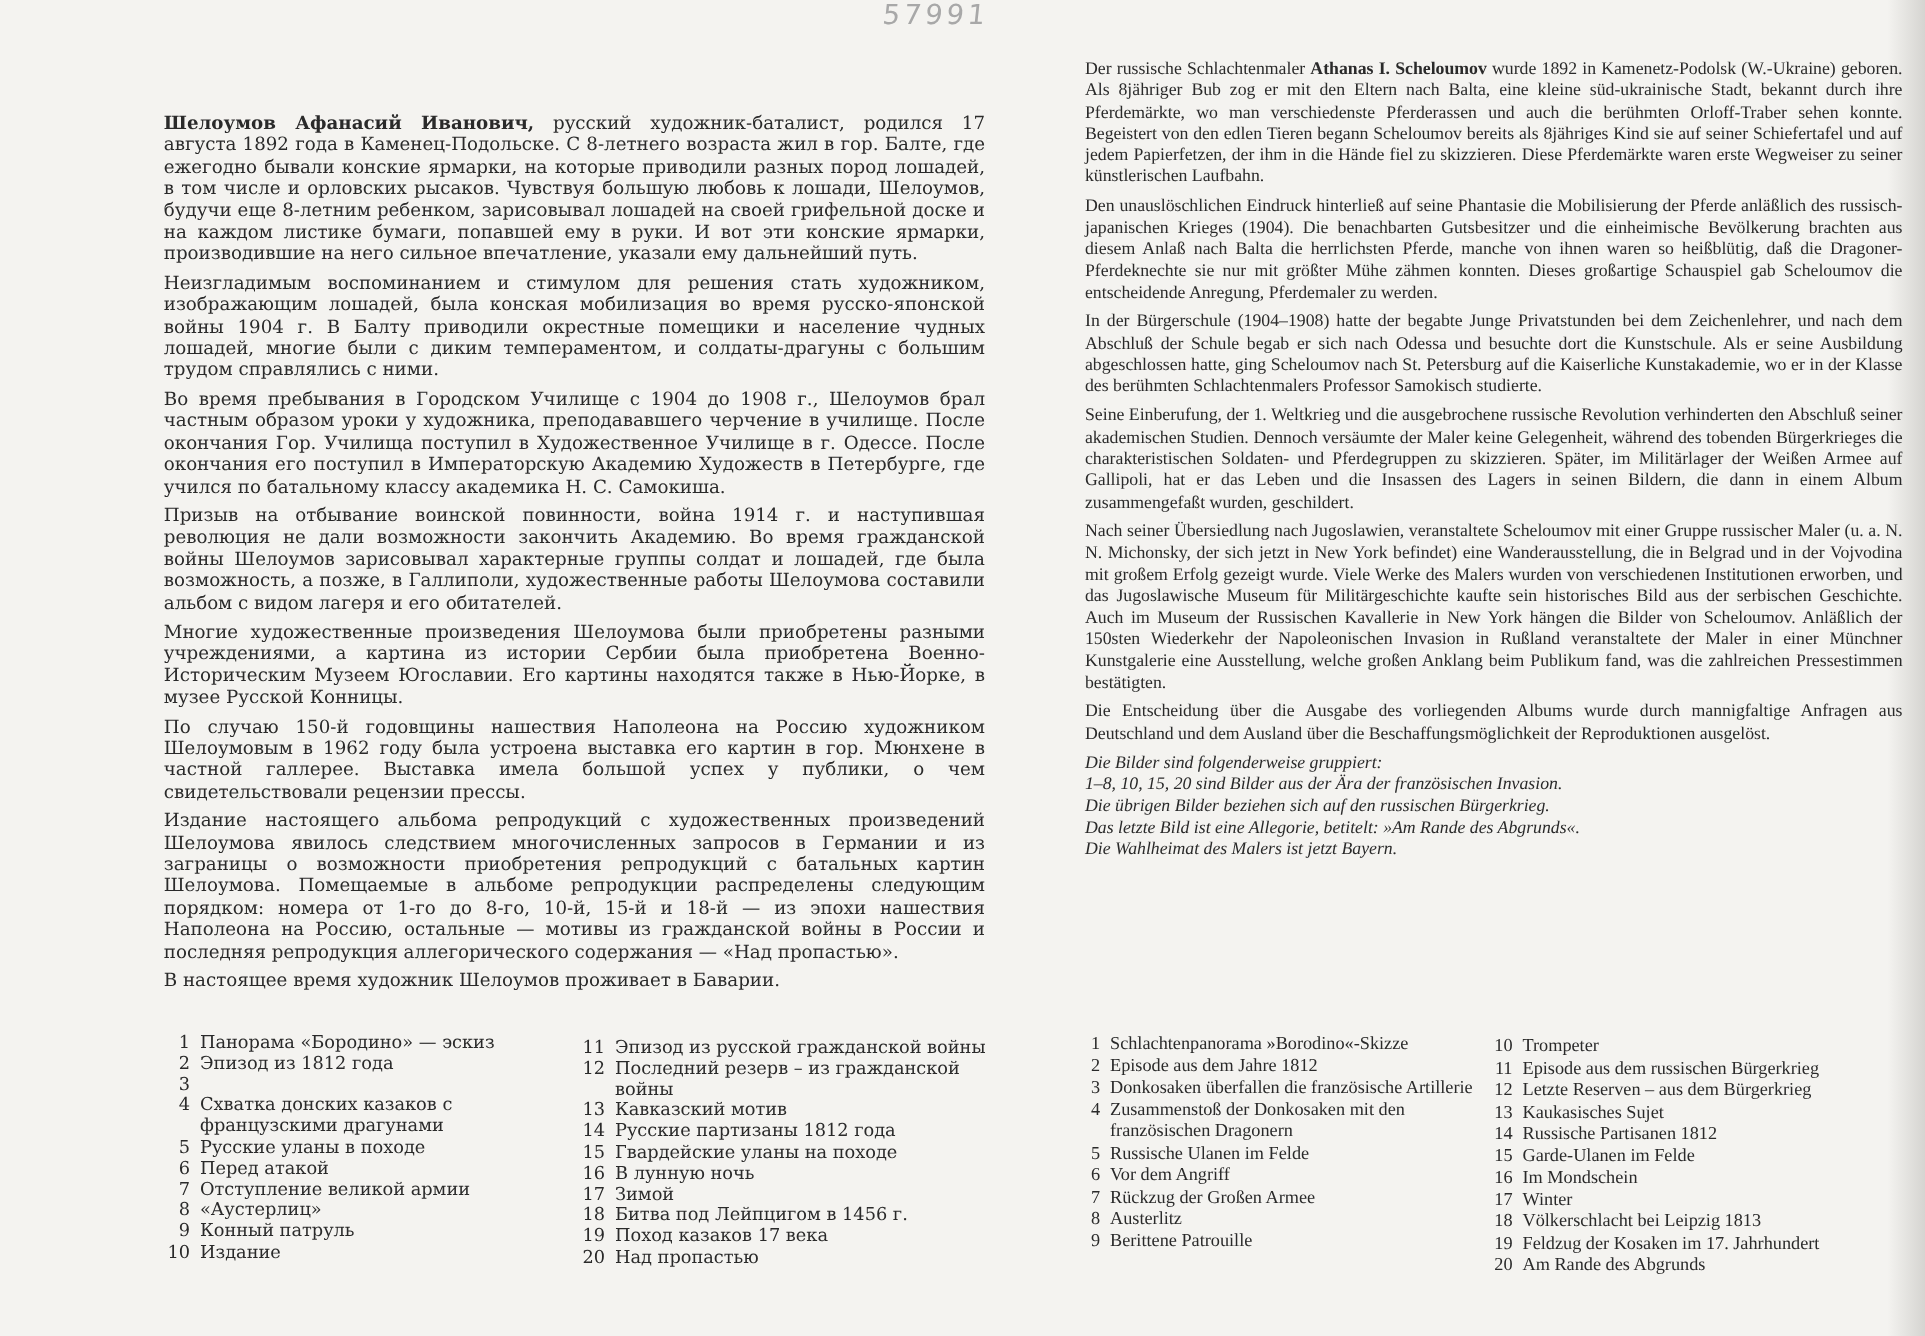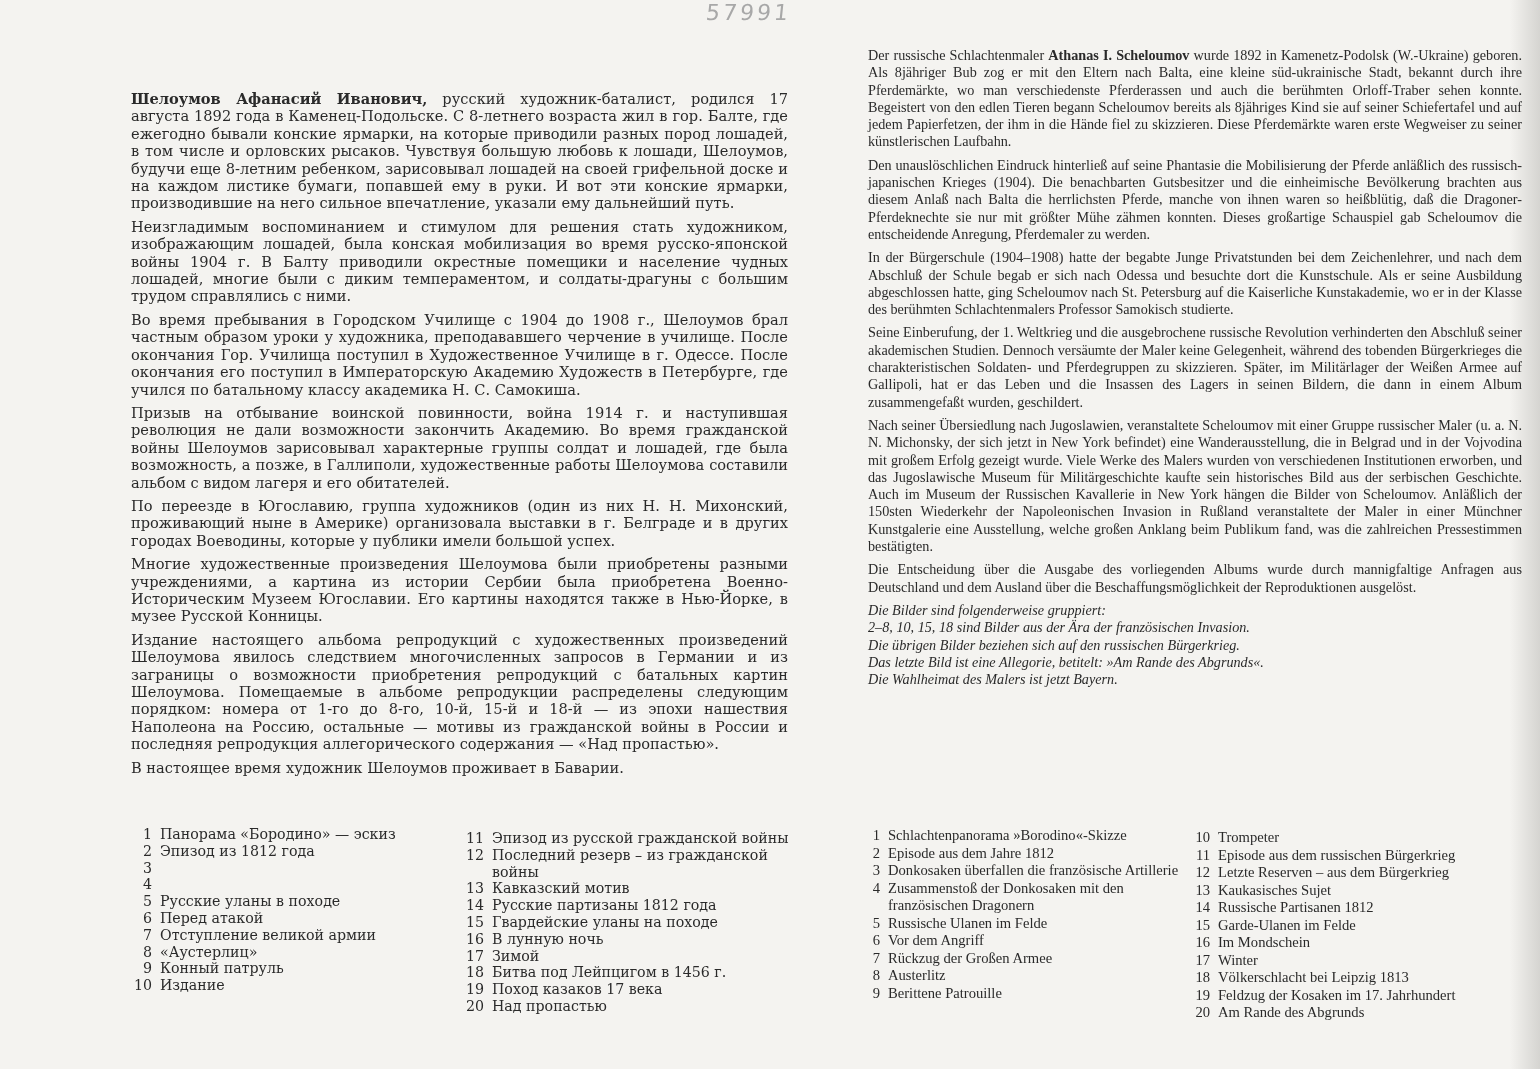--- a/index.html
+++ b/index.html
@@ -43,40 +43,41 @@
 <body>
 
 <div class="page-shadow"></div>
 <div class="handwritten">57991</div>
 
 <div class="col ru-col">
   <p><b>Шелоумов Афанасий Иванович,</b><span> русский художник-баталист, родился 17 августа 1892 года в Каменец-Подольске. С 8-летнего возраста жил в гор. Балте, где ежегодно бывали конские ярмарки, на которые приводили разных пород лошадей, в том числе и орловских рысаков. Чувствуя большую любовь к лошади, Шелоумов, будучи еще 8-летним ребенком, зарисовывал лошадей на своей грифельной доске и на каждом листике бумаги, попавшей ему в руки. И вот эти конские ярмарки, производившие на него сильное впечатление, указали ему дальнейший путь.</span></p>
   <p>Неизгладимым воспоминанием и стимулом для решения стать художником, изображающим лошадей, была конская мобилизация во время русско-японской войны 1904 г. В Балту приводили окрестные помещики и население чудных лошадей, многие были с диким темпераментом, и солдаты-драгуны с большим трудом справлялись с ними.</p>
   <p>Во время пребывания в Городском Училище с 1904 до 1908 г., Шелоумов брал частным образом уроки у художника, преподававшего черчение в училище. После окончания Гор. Училища поступил в Художественное Училище в г. Одессе. После окончания его поступил в Императорскую Академию Художеств в Петербурге, где учился по батальному классу академика Н. С. Самокиша.</p>
   <p>Призыв на отбывание воинской повинности, война 1914 г. и наступившая революция не дали возможности закончить Академию. Во время гражданской войны Шелоумов зарисовывал характерные группы солдат и лошадей, где была возможность, а позже, в Галлиполи, художественные работы Шелоумова составили альбом с видом лагеря и его обитателей.</p>
-  <p>По переезде в Югославию, группа художников (один из них Н. Н. Михонский, проживающий ныне в Америке) организовала выставки в г. Белграде и в других городах Воеводины, которые у публики имели большой успех.</p>
   <p>Многие художественные произведения Шелоумова были приобретены разными учреждениями, а картина из истории Сербии была приобретена Военно-Историческим Музеем Югославии. Его картины находятся также в Нью-Йорке, в музее Русской Конницы.</p>
+  <p>По случаю 150-й годовщины нашествия Наполеона на Россию художником Шелоумовым в 1962 году была устроена выставка его картин в гор. Мюнхене в частной галлерее. Выставка имела большой успех у публики, о чем свидетельствовали рецензии прессы.</p>
   <p>Издание настоящего альбома репродукций с художественных произведений Шелоумова явилось следствием многочисленных запросов в Германии и из заграницы о возможности приобретения репродукций с батальных картин Шелоумова. Помещаемые в альбоме репродукции распределены следующим порядком: номера от 1-го до 8-го, 10-й, 15-й и 18-й — из эпохи нашествия Наполеона на Россию, остальные — мотивы из гражданской войны в России и последняя репродукция аллегорического содержания — «Над пропастью».</p>
   <p>В настоящее время художник Шелоумов проживает в Баварии.</p>
 </div>
 
 <div class="list ru-list-a">
     <div class="item">
       <span class="num">1</span>
       <span class="txt">Панорама «Бородино» — эскиз</span>
     </div>
     <div class="item">
       <span class="num">2</span>
       <span class="txt">Эпизод из 1812 года</span>
     </div>
     <div class="item">
       <span class="num">3</span>
     </div>
     <div class="item">
       <span class="num">4</span>
+      <span class="txt">Схватка донских казаков с французскими драгунами</span>
     </div>
     <div class="item">
       <span class="num">5</span>
       <span class="txt">Русские уланы в походе</span>
     </div>
     <div class="item">
       <span class="num">6</span>
       <span class="txt">Перед атакой</span>
     </div>
     <div class="item">
@@ -140,21 +141,21 @@
   </div>
 
 <div class="col de-col">
   <p><span>Der russische Schlachtenmaler </span><b>Athanas I. Scheloumov</b><span> wurde 1892 in Kamenetz-Podolsk (W.-Ukraine) geboren. Als 8jähriger Bub zog er mit den Eltern nach Balta, eine kleine süd-ukrainische Stadt, bekannt durch ihre Pferdemärkte, wo man verschiedenste Pferderassen und auch die berühmten Orloff-Traber sehen konnte. Begeistert von den edlen Tieren begann Scheloumov bereits als 8jähriges Kind sie auf seiner Schiefertafel und auf jedem Papierfetzen, der ihm in die Hände fiel zu skizzieren. Diese Pferdemärkte waren erste Wegweiser zu seiner künstlerischen Laufbahn.</span></p>
   <p>Den unauslöschlichen Eindruck hinterließ auf seine Phantasie die Mobilisierung der Pferde anläßlich des russisch-japanischen Krieges (1904). Die benachbarten Gutsbesitzer und die einheimische Bevölkerung brachten aus diesem Anlaß nach Balta die herrlichsten Pferde, manche von ihnen waren so heißblütig, daß die Dragoner-Pferdeknechte sie nur mit größter Mühe zähmen konnten. Dieses großartige Schauspiel gab Scheloumov die entscheidende Anregung, Pferdemaler zu werden.</p>
   <p>In der Bürgerschule (1904–1908) hatte der begabte Junge Privatstunden bei dem Zeichenlehrer, und nach dem Abschluß der Schule begab er sich nach Odessa und besuchte dort die Kunstschule. Als er seine Ausbildung abgeschlossen hatte, ging Scheloumov nach St. Petersburg auf die Kaiserliche Kunstakademie, wo er in der Klasse des berühmten Schlachtenmalers Professor Samokisch studierte.</p>
   <p>Seine Einberufung, der 1. Weltkrieg und die ausgebrochene russische Revolution verhinderten den Abschluß seiner akademischen Studien. Dennoch versäumte der Maler keine Gelegenheit, während des tobenden Bürgerkrieges die charakteristischen Soldaten- und Pferdegruppen zu skizzieren. Später, im Militärlager der Weißen Armee auf Gallipoli, hat er das Leben und die Insassen des Lagers in seinen Bildern, die dann in einem Album zusammengefaßt wurden, geschildert.</p>
   <p>Nach seiner Übersiedlung nach Jugoslawien, veranstaltete Scheloumov mit einer Gruppe russischer Maler (u. a. N. N. Michonsky, der sich jetzt in New York befindet) eine Wanderausstellung, die in Belgrad und in der Vojvodina mit großem Erfolg gezeigt wurde. Viele Werke des Malers wurden von verschiedenen Institutionen erworben, und das Jugoslawische Museum für Militärgeschichte kaufte sein historisches Bild aus der serbischen Geschichte. Auch im Museum der Russischen Kavallerie in New York hängen die Bilder von Scheloumov. Anläßlich der 150sten Wiederkehr der Napoleonischen Invasion in Rußland veranstaltete der Maler in einer Münchner Kunstgalerie eine Ausstellung, welche großen Anklang beim Publikum fand, was die zahlreichen Pressestimmen bestätigten.</p>
   <p>Die Entscheidung über die Ausgabe des vorliegenden Albums wurde durch mannigfaltige Anfragen aus Deutschland und dem Ausland über die Beschaffungsmöglichkeit der Reproduktionen ausgelöst.</p>
   <p class="plain">Die Bilder sind folgenderweise gruppiert:</p>
-  <p class="plain">2–8, 10, 15, 18 sind Bilder aus der Ära der französischen Invasion.</p>
+  <p class="plain">1–8, 10, 15, 20 sind Bilder aus der Ära der französischen Invasion.</p>
   <p class="plain">Die übrigen Bilder beziehen sich auf den russischen Bürgerkrieg.</p>
   <p class="plain">Das letzte Bild ist eine Allegorie, betitelt: »Am Rande des Abgrunds«.</p>
   <p class="plain">Die Wahlheimat des Malers ist jetzt Bayern.</p>
 </div>
 
 <div class="list de-list-a">
     <div class="item">
       <span class="num">1</span>
       <span class="txt">Schlachtenpanorama »Borodino«-Skizze</span>
     </div>

